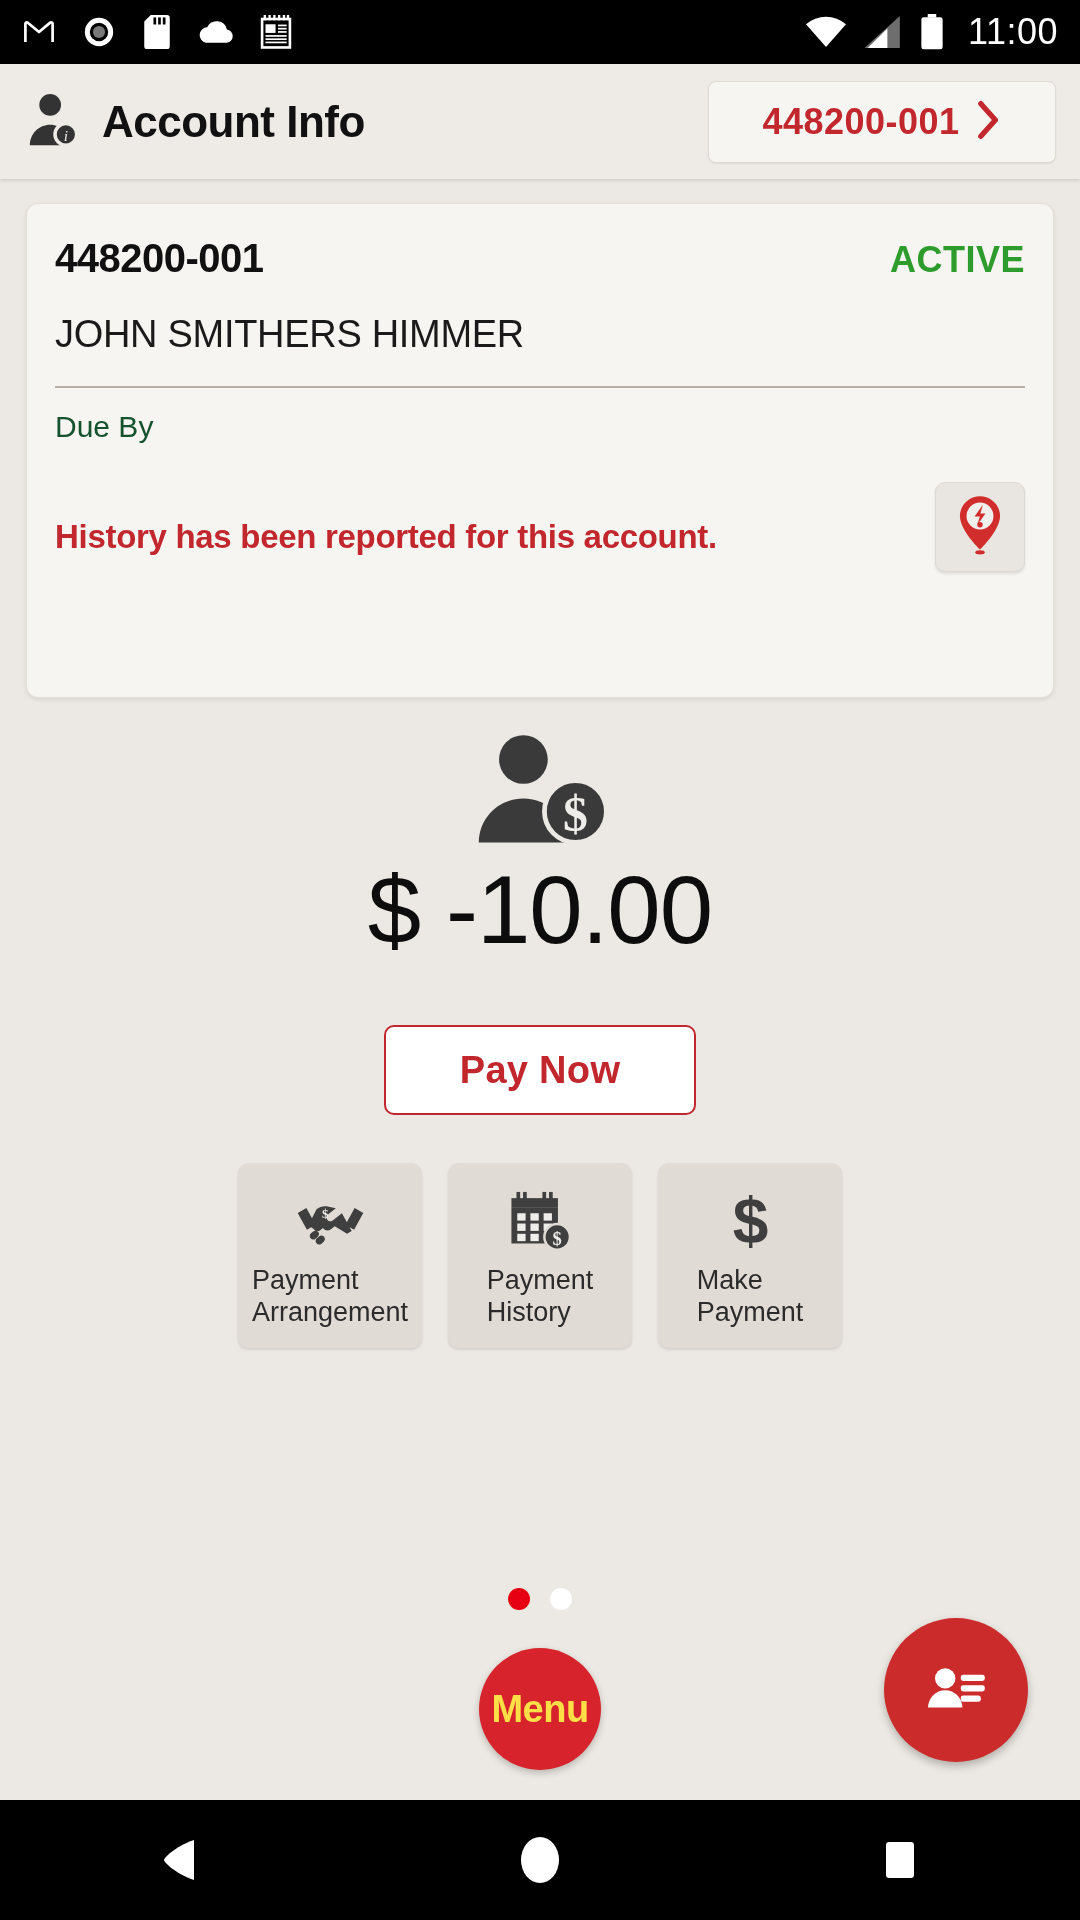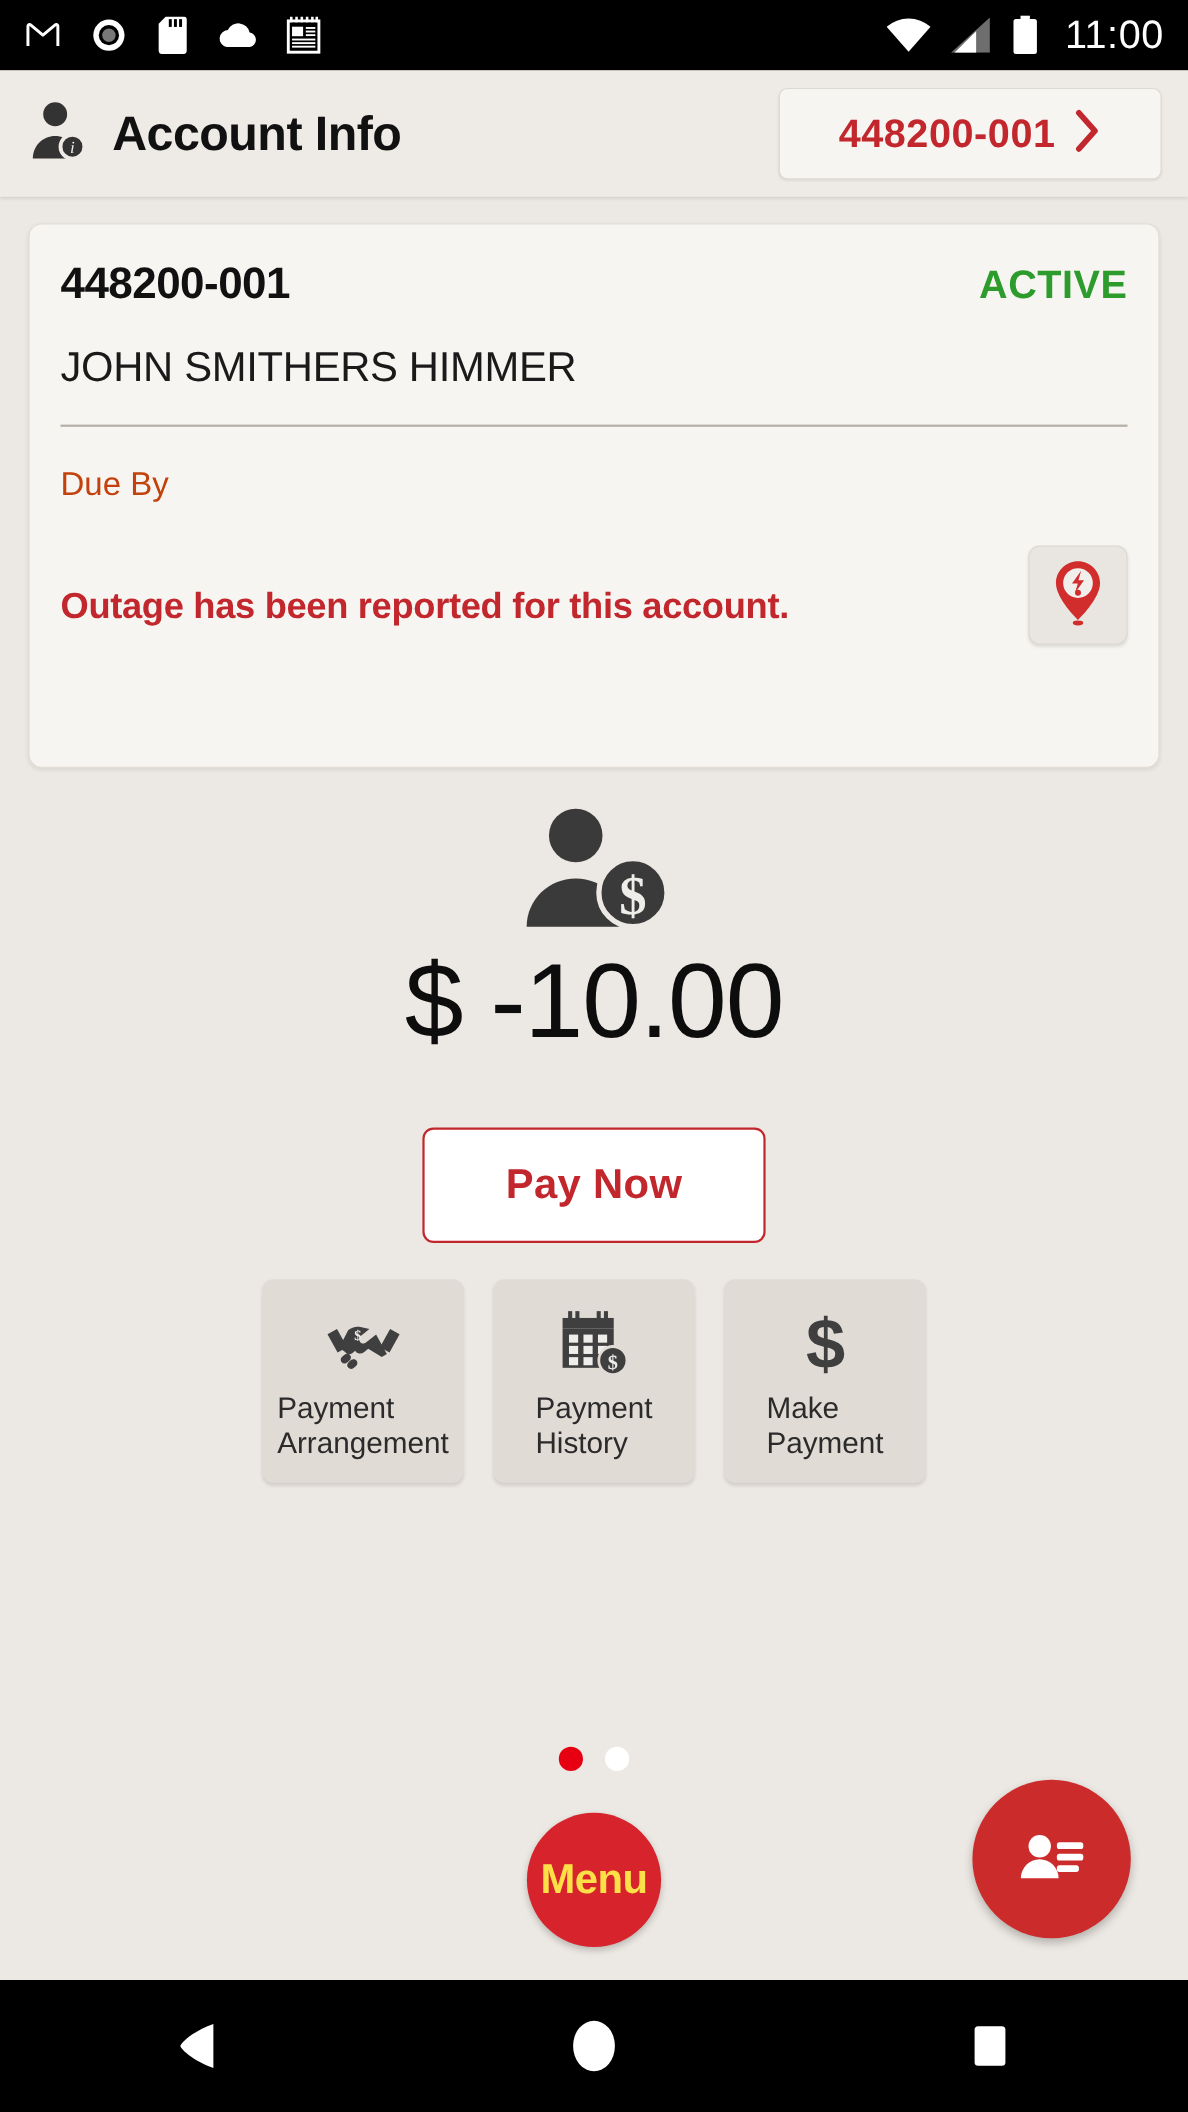--- a/index.html
+++ b/index.html
@@ -45,42 +45,42 @@
     background:#f7f5f1; border:1px solid #e3ded7; border-radius:12px;
     box-shadow:0 2px 4px rgba(0,0,0,.08);
     padding:32px 28px 0 28px;
   }
   .card-row1{ display:flex; align-items:baseline; }
   .acct-num{ font-size:40px; font-weight:700; color:#111; letter-spacing:-.5px; }
   .acct-status{ margin-left:auto; font-size:36px; font-weight:700; color:#2d9c2d; letter-spacing:.5px; }
   .cust-name{ font-size:38px; color:#1a1a1a; margin-top:32px; letter-spacing:-.3px; }
   .cust-addr{ font-size:38px; color:#1a1a1a; margin-top:36px; letter-spacing:-.3px; }
   .divider{ height:2px; background:#b5afa8; margin-top:30px; }
-  .due-label{ font-size:30px; color:#c2410c; margin-top:36px; }
+  .due-label{ font-size:30px; color:#14532d; margin-top:22px; }
   .due-date{ font-size:38px; color:#1a1a1a; margin-top:16px; letter-spacing:-.3px; }
   .outage-row{ display:flex; align-items:flex-end; margin-top:38px; }
   .outage-msg{ font-size:33px; font-weight:700; color:#c1272d; letter-spacing:-.3px; }
   .outage-btn{
     margin-left:auto; width:90px; height:90px; border-radius:10px;
     background:#e9e5e0; border:1px solid #ddd8d2;
     display:flex; align-items:center; justify-content:center;
     box-shadow:0 2px 3px rgba(0,0,0,.10); margin-bottom:-16px;
   }
 
   
   .balance-wrap{
     position:absolute; top:730px; left:0; width:1080px;
     display:flex; flex-direction:column; align-items:center;
   }
   .balance-icon{ margin-bottom:8px; }
   .balance-amount{ font-size:96px; font-weight:400; color:#0d0d0d; letter-spacing:-1px; line-height:1.05; }
 
   .paynow{
     position:absolute; top:1025px; left:50%; transform:translateX(-50%);
-    width:312px; height:105px; background:#fff;
+    width:312px; height:90px; background:#fff;
     border:2px solid #c1272d; border-radius:10px;
     display:flex; align-items:center; justify-content:center;
     font-size:38px; font-weight:700; color:#c1272d; letter-spacing:.3px;
   }
 
   
   .tiles{
     position:absolute; top:1163px; left:50%; transform:translateX(-50%);
     display:flex; gap:27px;
   }
@@ -224,21 +224,21 @@
 
   <div class="card">
     <div class="card-row1">
       <span class="acct-num">448200-001</span>
       <span class="acct-status">ACTIVE</span>
     </div>
     <div class="cust-name">JOHN SMITHERS HIMMER</div>
     <div class="divider"></div>
     <div class="due-label">Due By</div>
     <div class="outage-row">
-      <span class="outage-msg">Outage has been reported for this account.</span>
+      <span class="outage-msg">History has been reported for this account.</span>
       <span class="outage-btn">
         <span>
           <svg width="58" height="62" viewBox="0 0 30 34">
             <path fill="#d22d2d" d="M15 1.2C8.9 1.2 4 6.1 4 12.1c0 7.9 11 18.4 11 18.4s11-10.5 11-18.4c0-6-4.9-10.9-11-10.9z"></path>
             <circle cx="15" cy="12.1" r="7.4" fill="#f1efeb"></circle>
             <path fill="#d22d2d" d="M16.6 5.9l-4.6 6.4h2.9l-1.4 4.7 4.5-6.3h-2.8z"></path>
             <circle cx="15" cy="16.9" r="1.5" fill="#d22d2d"></circle>
             <ellipse cx="15" cy="32" rx="2.6" ry="1.2" fill="#d22d2d"></ellipse>
           </svg>
         </span>

